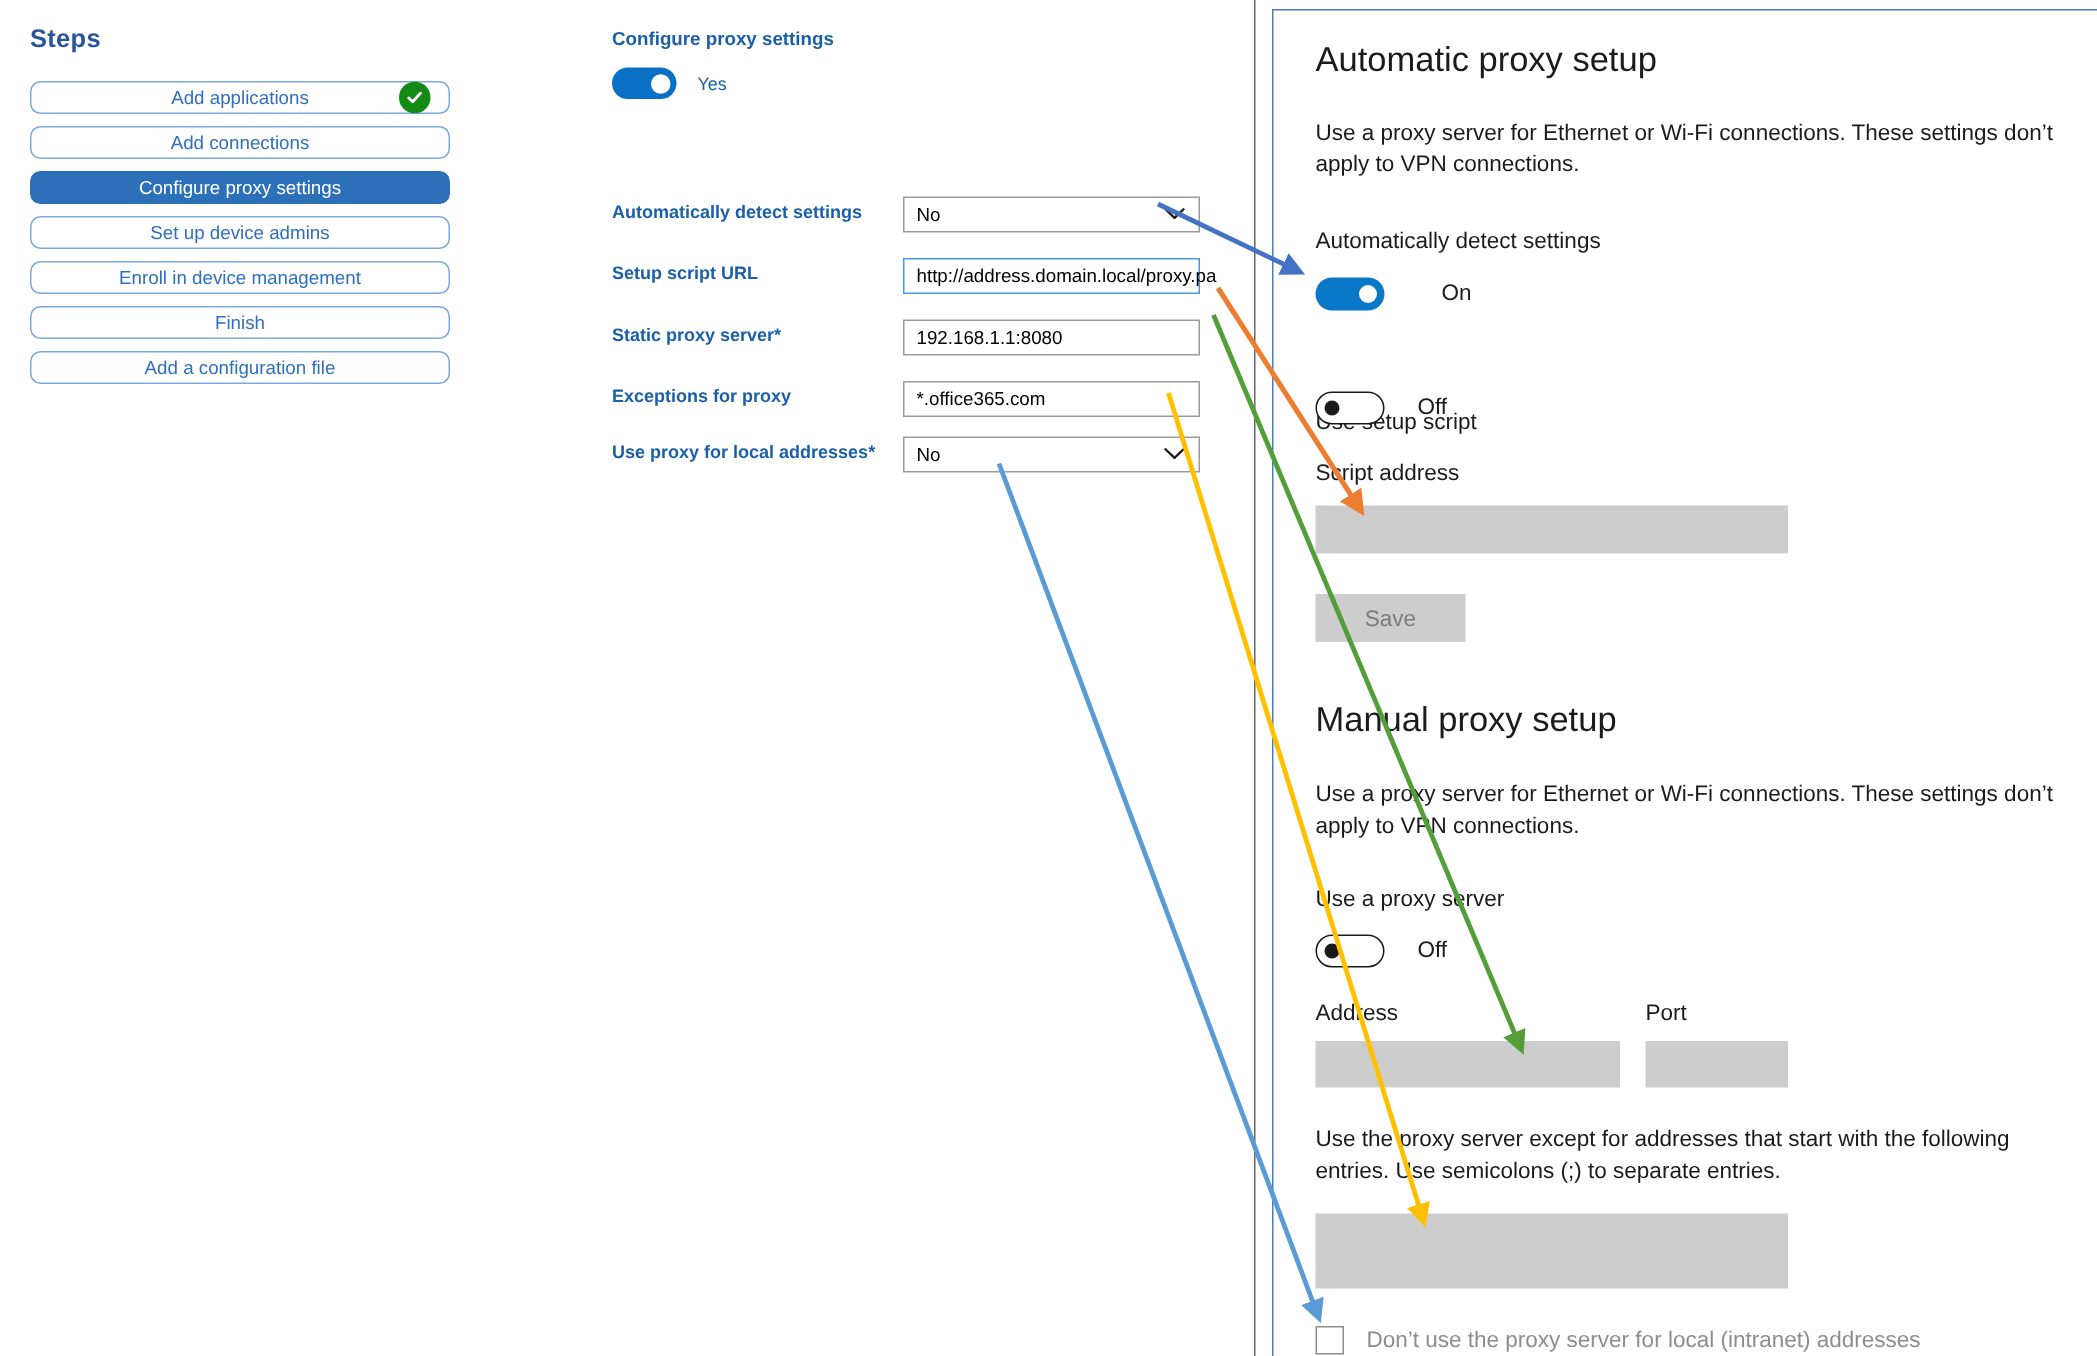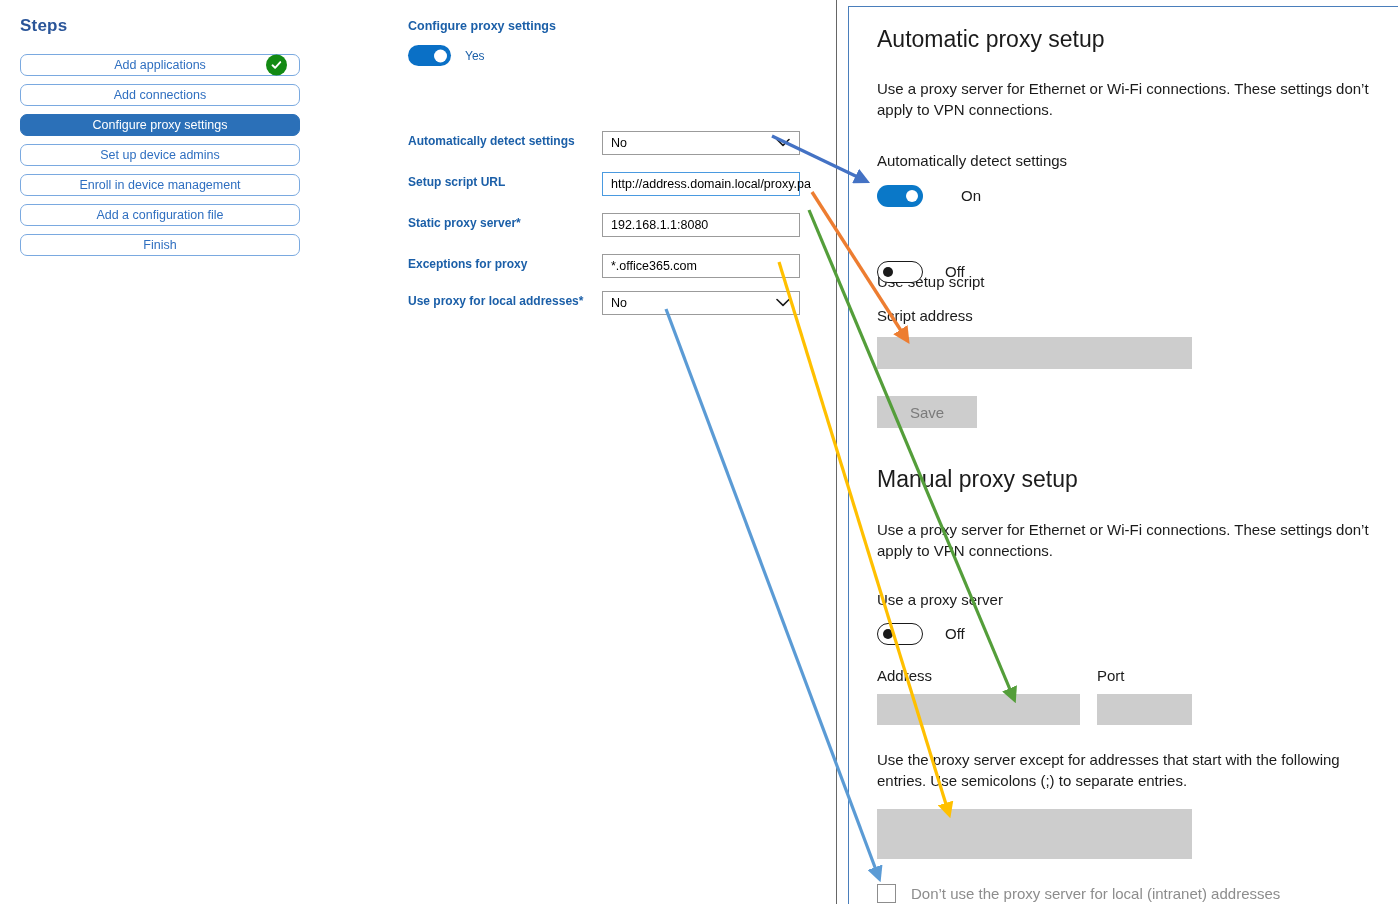--- a/index.html
+++ b/index.html
@@ -99,25 +99,25 @@
 
     <div class="step">
       <span>Set up device admins</span>
     </div>
 
     <div class="step">
       <span>Enroll in device management</span>
     </div>
 
     <div class="step">
+      <span>Finish</span>
+    </div>
+
+    <div class="step">
       <span>Add a configuration file</span>
-    </div>
-
-    <div class="step">
-      <span>Finish</span>
     </div>
 
   </div>
 </div>
 
 <div id="form-panel">
 
   <div id="cfg-heading">Configure proxy settings</div>
 
   <div id="cfg-toggle-row">

